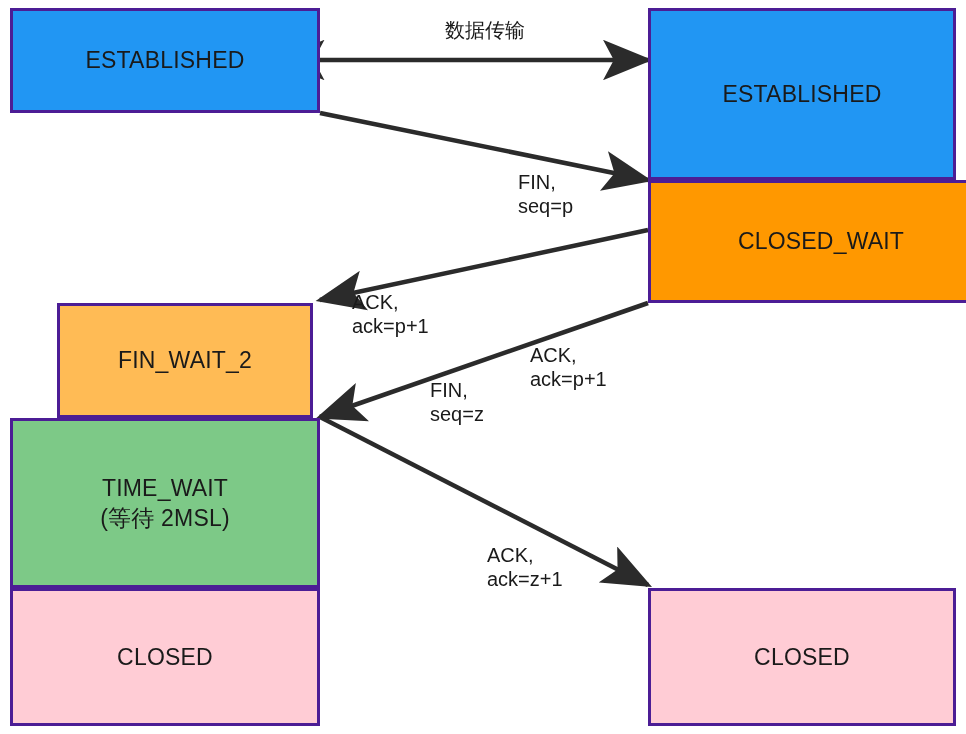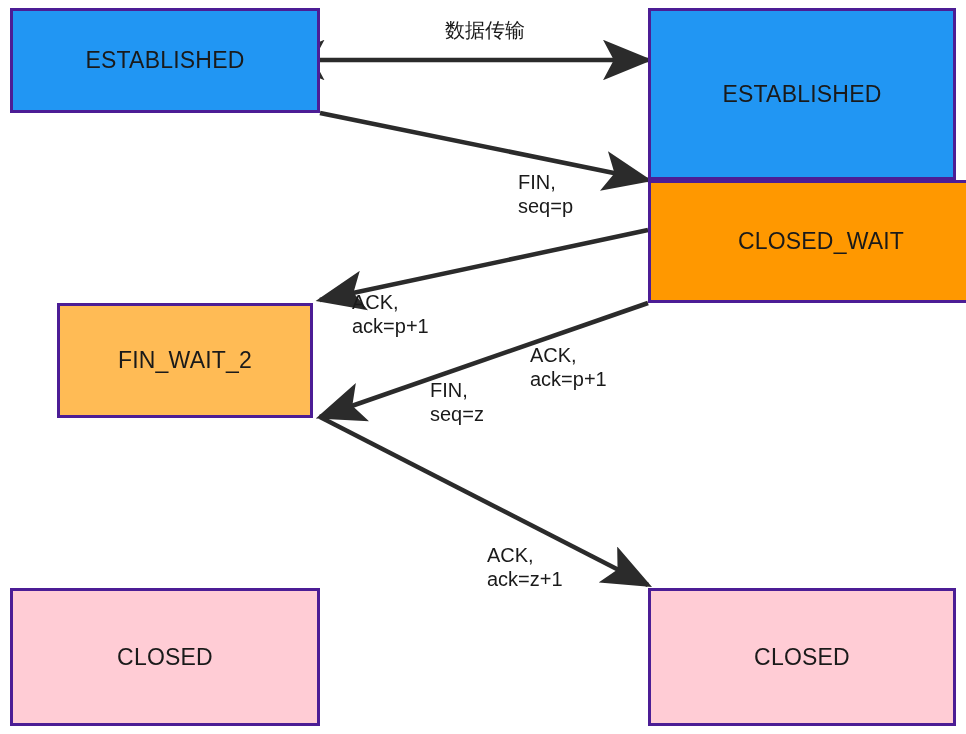--- a/index.html
+++ b/index.html
@@ -81,20 +81,24 @@
 
     <line x1="320" y1="417" x2="648" y2="585" stroke="#2b2b2b" stroke-width="4.5" marker-end="url(#arrowEnd)"></line>
   </svg>
 
   <div class="state-box" style="left:10px; top:8px; width:310px; height:105px; background:#2196F3;">
     <span>ESTABLISHED</span>
   </div>
   <div class="state-box" style="left:10px; top:303px; width:256px; height:115px; background:#FFBB55;margin-left:47px;">
     <span>FIN_WAIT_2</span>
   </div>
+  <div class="state-box" style="left:10px; top:418px; width:310px; height:170px; background:#7DC987;">
+    <span>TIME_WAIT
+(等待 2MSL)</span>
+  </div>
   <div class="state-box" style="left:10px; top:588px; width:310px; height:138px; background:#FFCCD5;">
     <span>CLOSED</span>
   </div>
 
   <div class="state-box" style="left:648px; top:8px; width:308px; height:172px; background:#2196F3;">
     <span>ESTABLISHED</span>
   </div>
   <div class="state-box" style="left:648px; top:180px; width:328px; height:123px; background:#FF9800;padding-left:18px;">
     <span>CLOSED_WAIT</span>
   </div>

